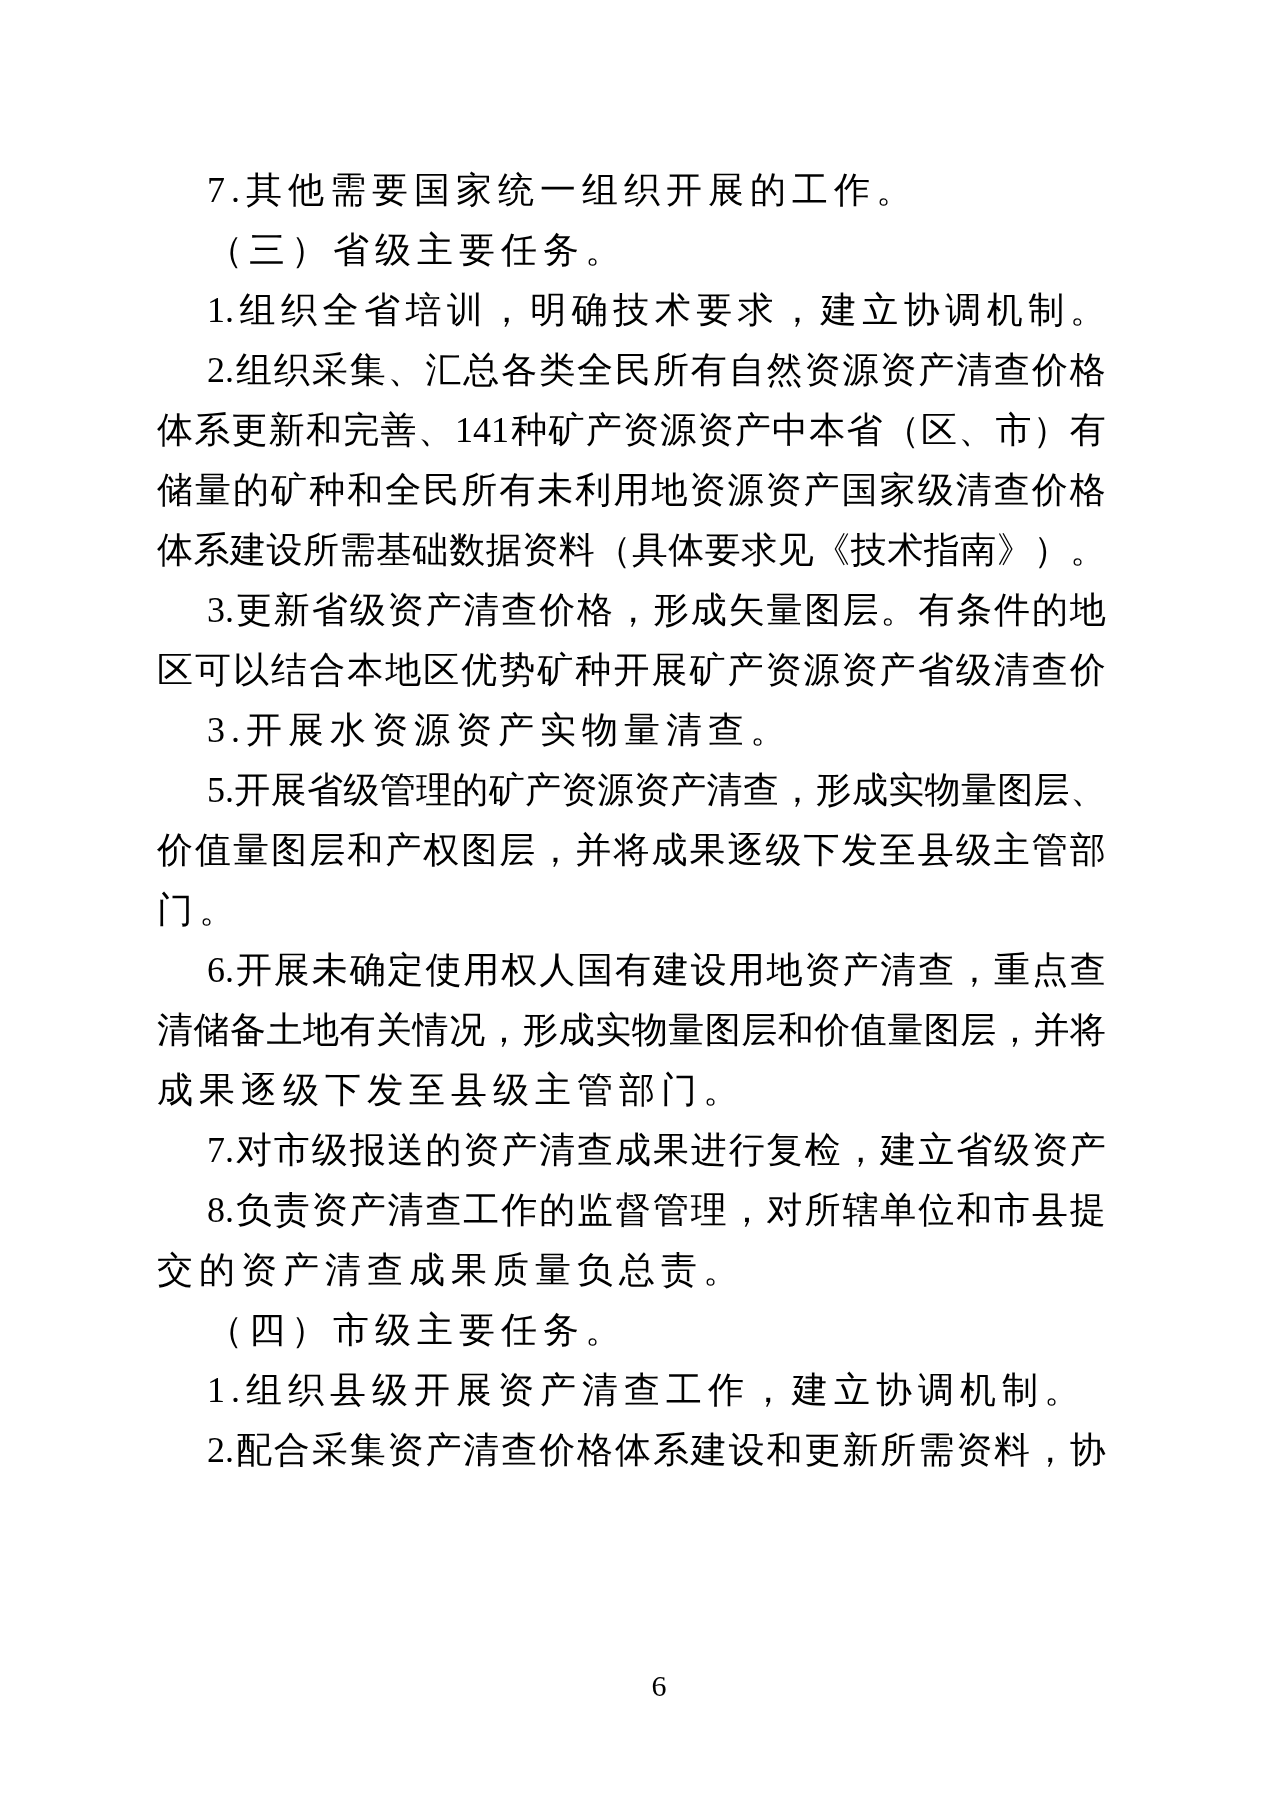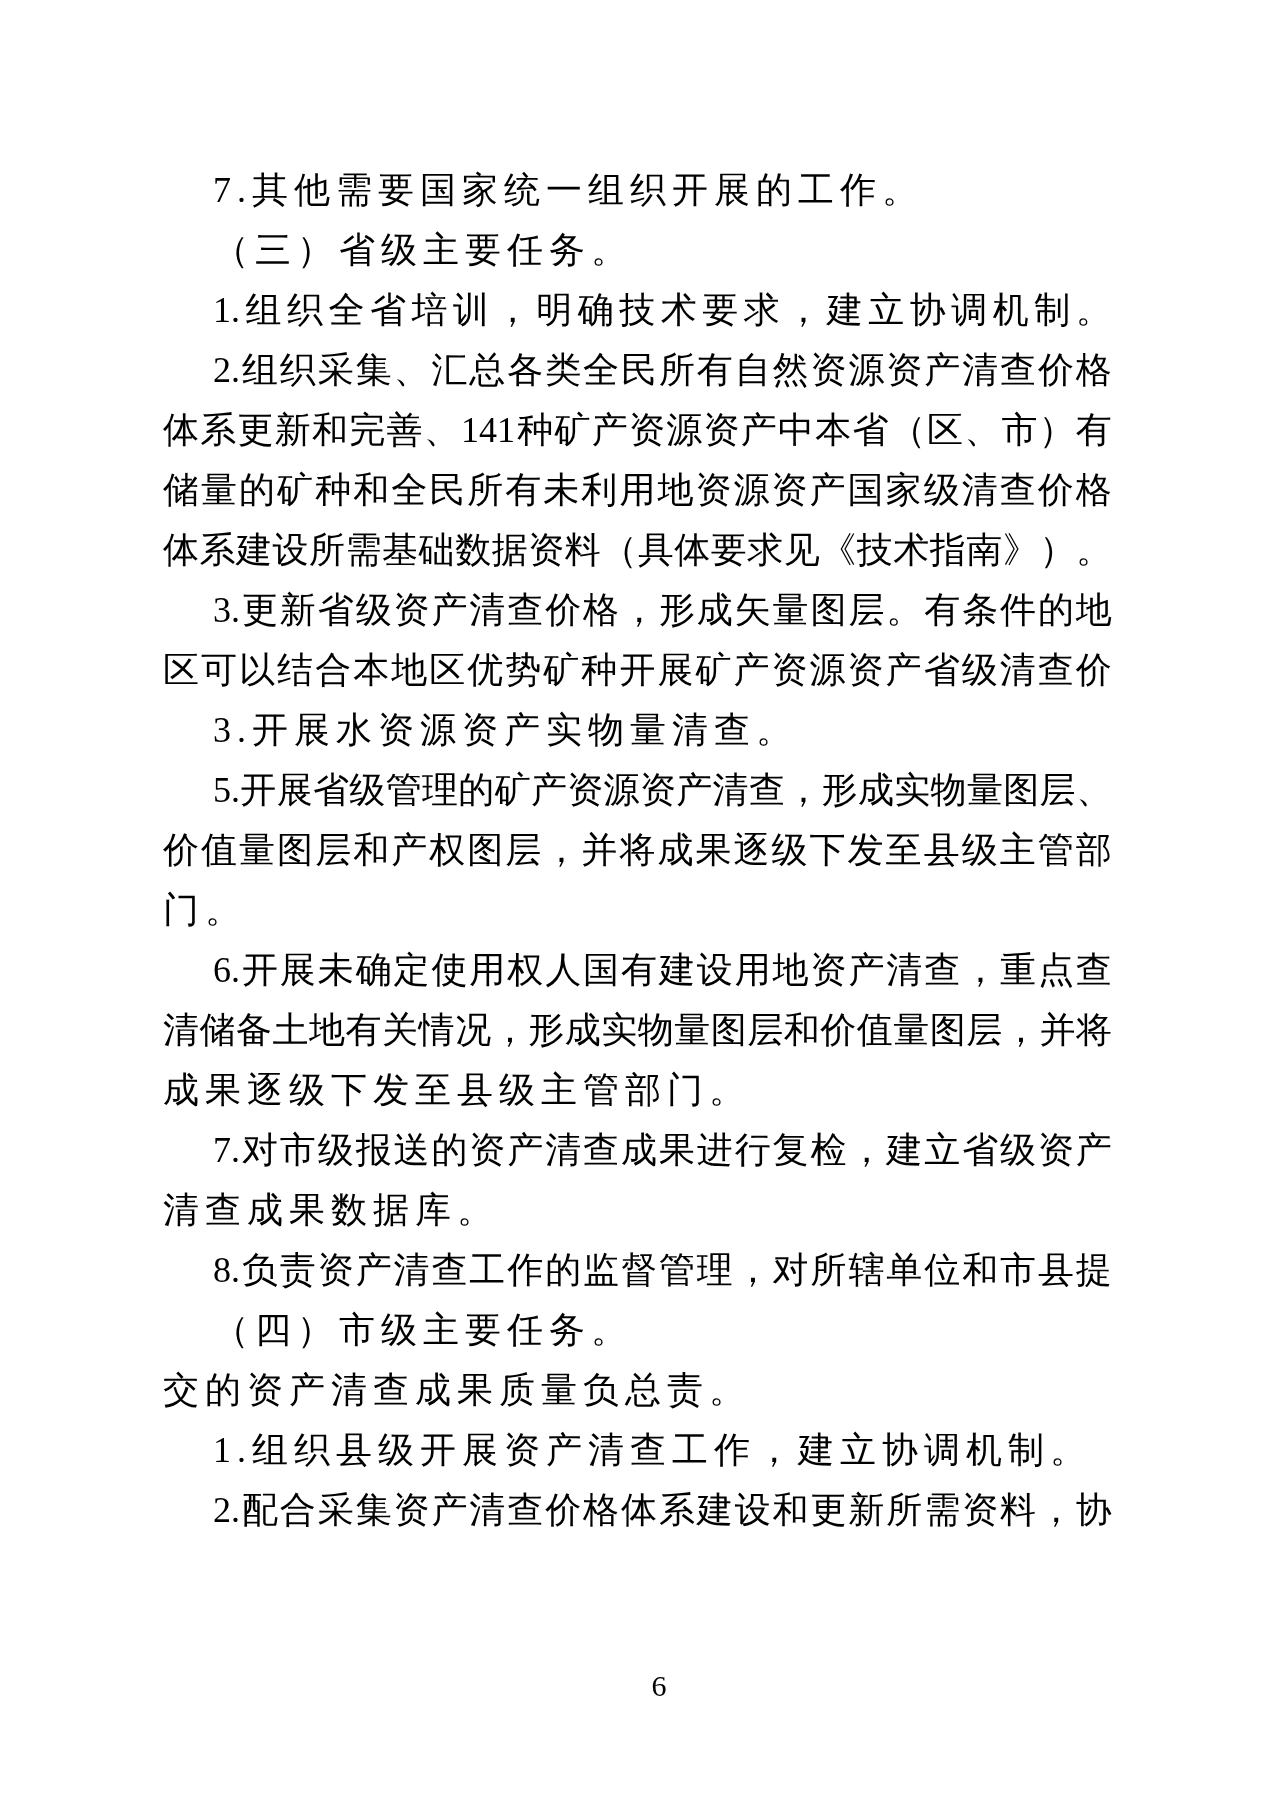--- a/index.html
+++ b/index.html
@@ -11,21 +11,21 @@
     position: relative;
     width: 1280px;
     height: 1810px;
     background: #ffffff;
     overflow: hidden;
     color: #000000;
     font-family: "Liberation Serif", "DejaVu Serif", serif;
   }
   .content {
     position: absolute;
-    left: 163px;
+    left: 157px;
     top: 160px;
     width: 949px;
   }
   .line {
     height: 60px;
     line-height: 60px;
     font-size: 36px;
     letter-spacing: 6px;
     white-space: nowrap;
   }
@@ -374,21 +374,20 @@
         <span>复</span>
         <span>检</span>
         <span>，</span>
         <span>建</span>
         <span>立</span>
         <span>省</span>
         <span>级</span>
         <span>资</span>
         <span>产</span>
       </div>
-    <div class="line">清查成果数据库。</div>
     <div class="line first justify">
         <span>8.</span>
         <span>负</span>
         <span>责</span>
         <span>资</span>
         <span>产</span>
         <span>清</span>
         <span>查</span>
         <span>工</span>
         <span>作</span>
@@ -401,22 +400,22 @@
         <span>对</span>
         <span>所</span>
         <span>辖</span>
         <span>单</span>
         <span>位</span>
         <span>和</span>
         <span>市</span>
         <span>县</span>
         <span>提</span>
       </div>
+    <div class="line">交的资产清查成果质量负总责。</div>
     <div class="line first heading">（四）市级主要任务。</div>
-    <div class="line">交的资产清查成果质量负总责。</div>
     <div class="line first">1.组织县级开展资产清查工作，建立协调机制。</div>
     <div class="line first justify">
         <span>2.</span>
         <span>配</span>
         <span>合</span>
         <span>采</span>
         <span>集</span>
         <span>资</span>
         <span>产</span>
         <span>清</span>

